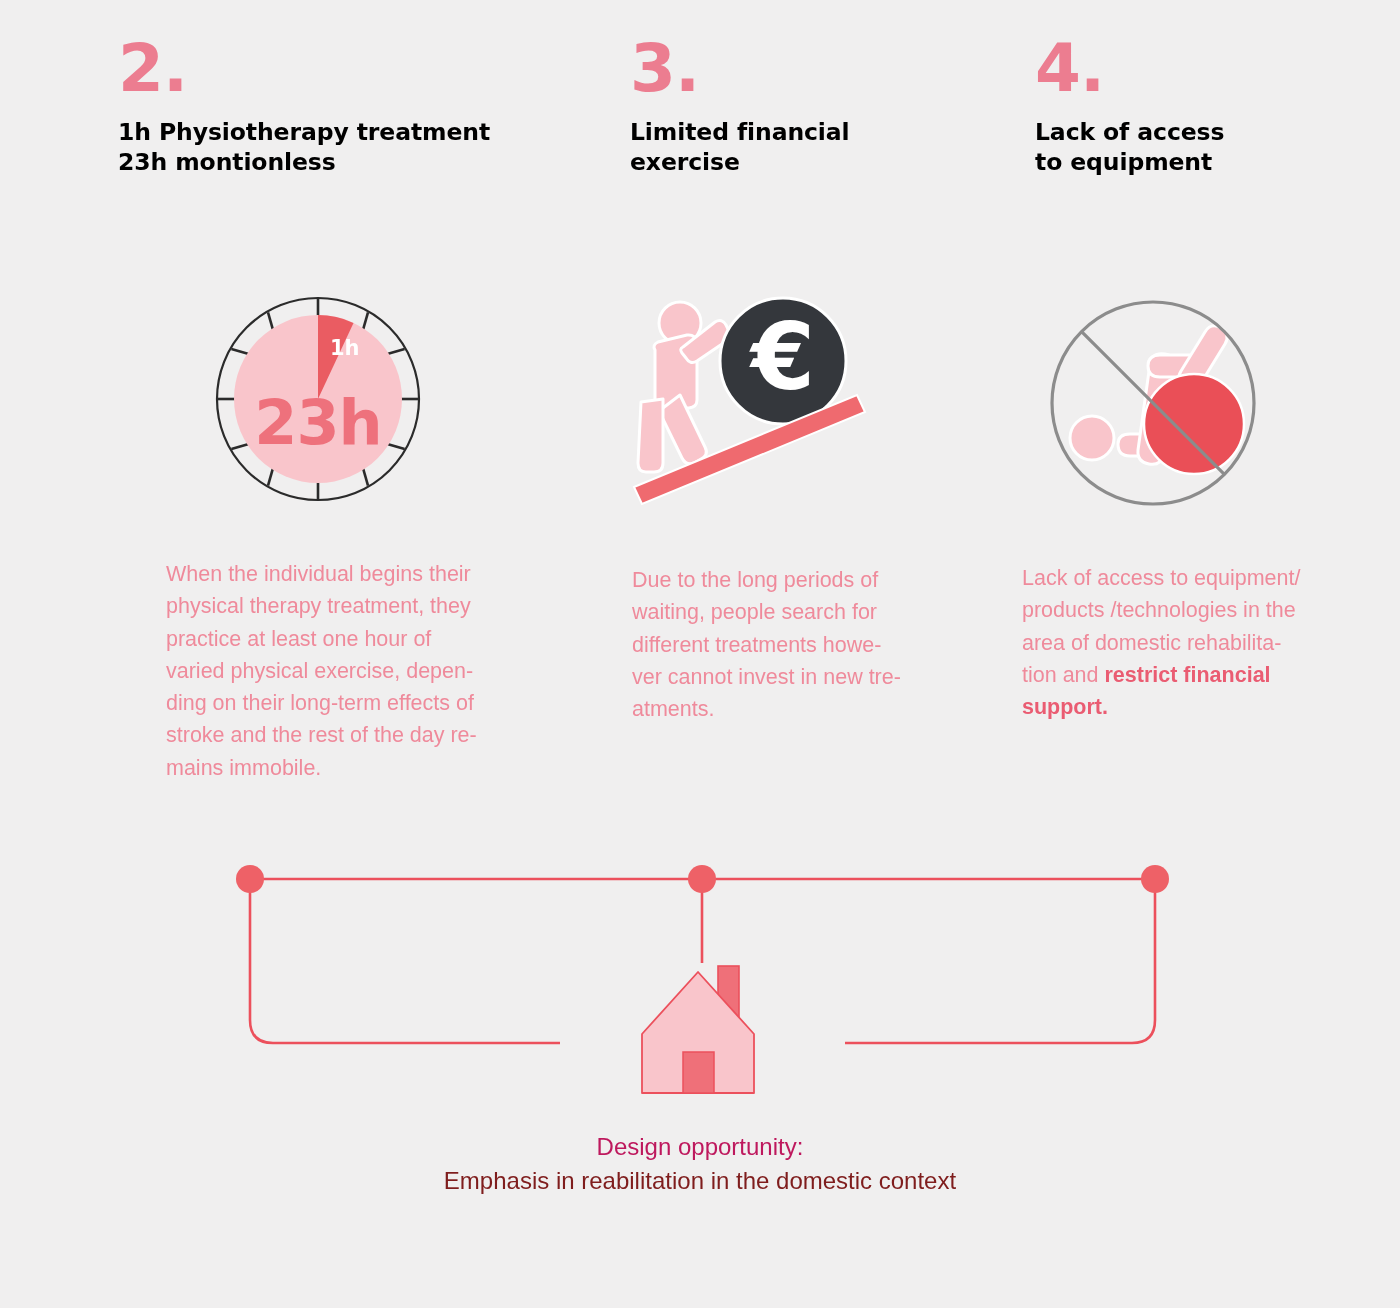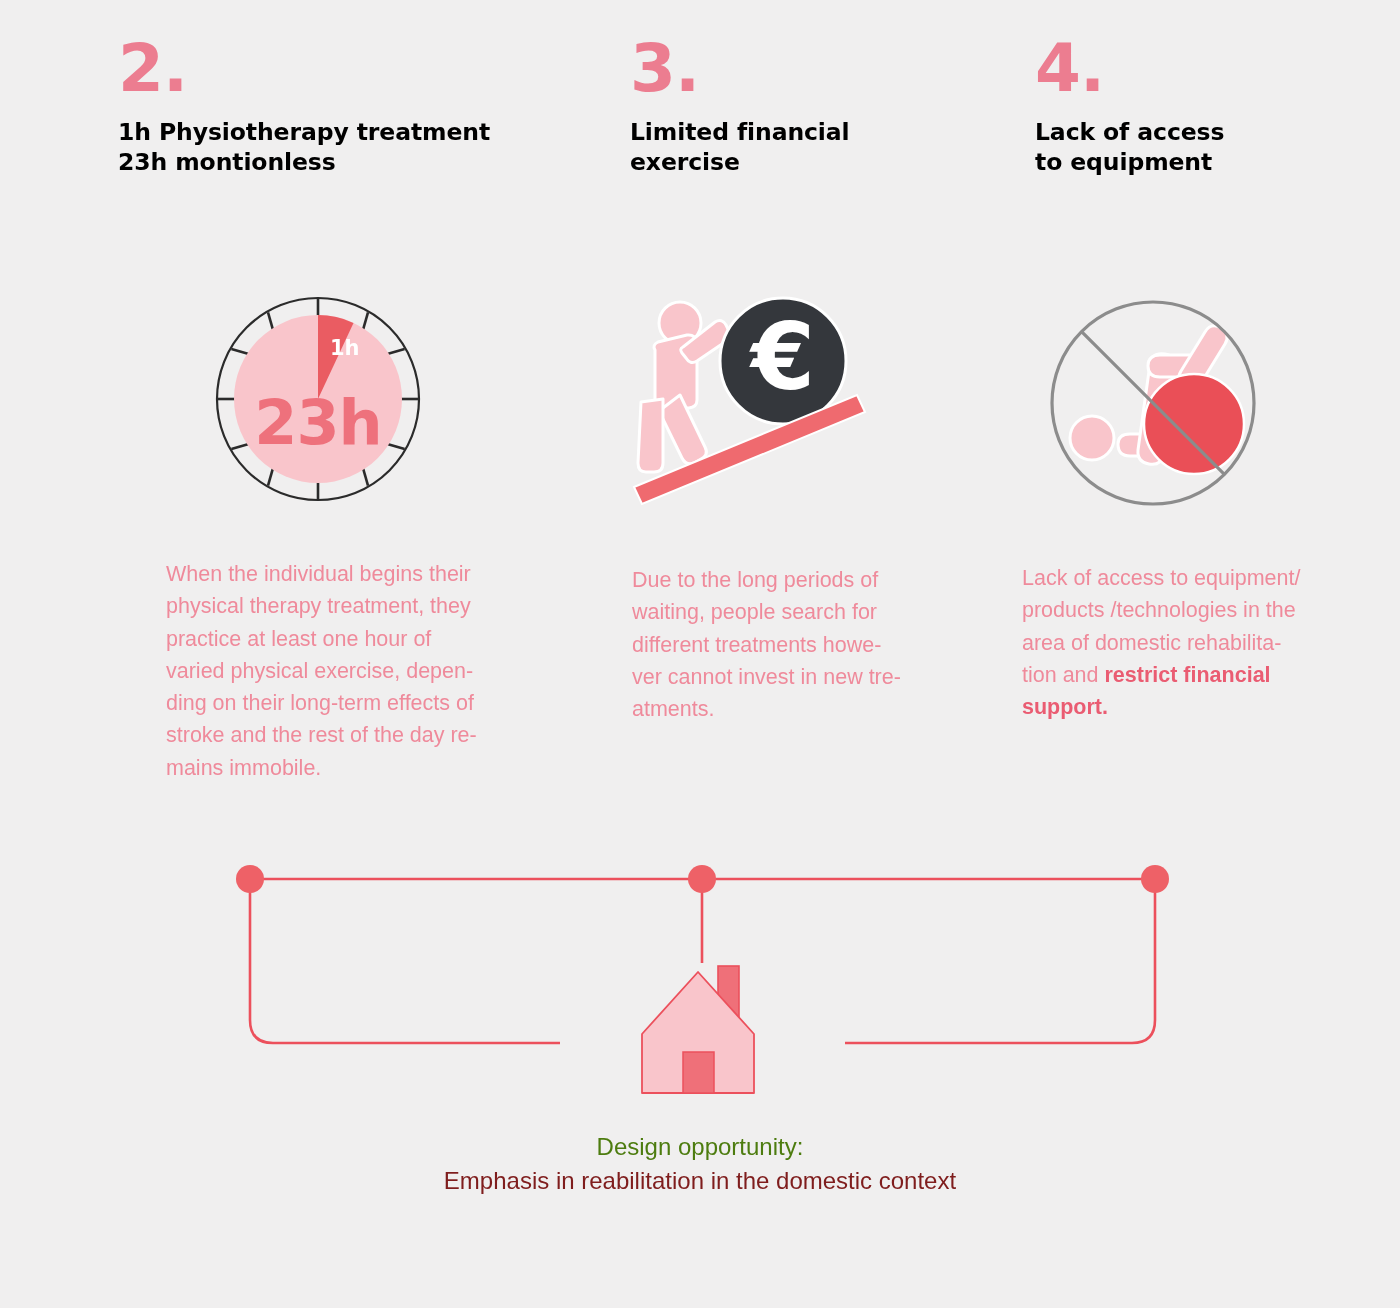--- a/index.html
+++ b/index.html
@@ -88,21 +88,21 @@
   .caption {
     position: absolute;
     left: 0;
     top: 1130px;
     width: 1400px;
     text-align: center;
     font-family: "Liberation Sans", sans-serif;
   }
   .caption .line1 {
     font-size: 24px;
-    color: #4d7c0f;
+    color: #be185d;
     font-weight: 400;
     line-height: 1.42;
   }
   .caption .line2 {
     font-size: 24px;
     color: #7f1d1d;
     font-weight: 400;
     line-height: 1.42;
   }
 </style>

